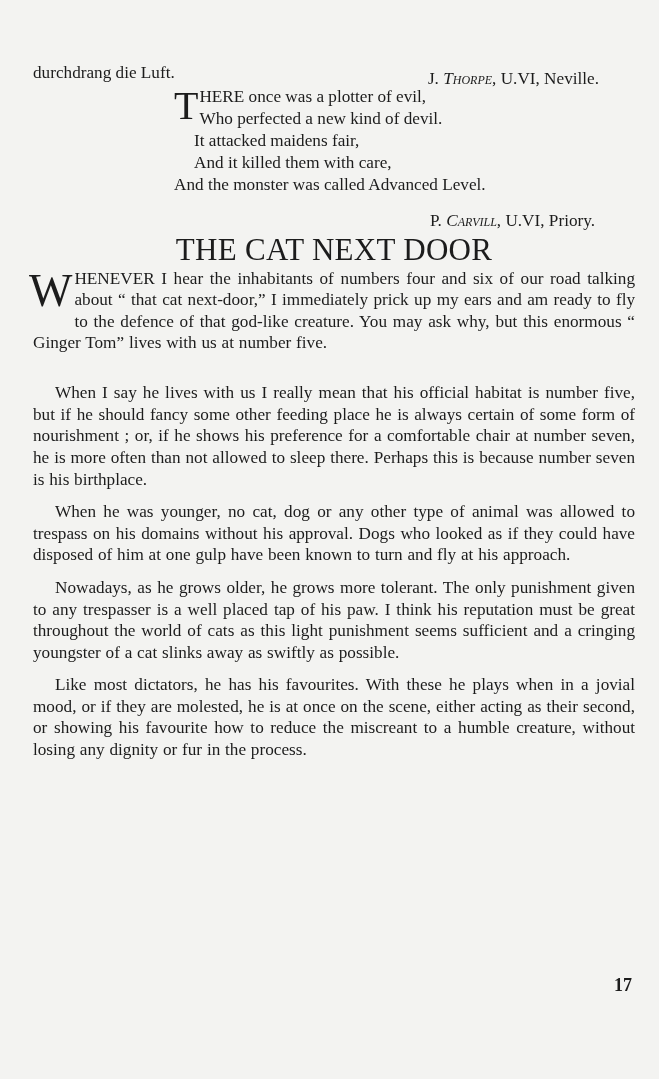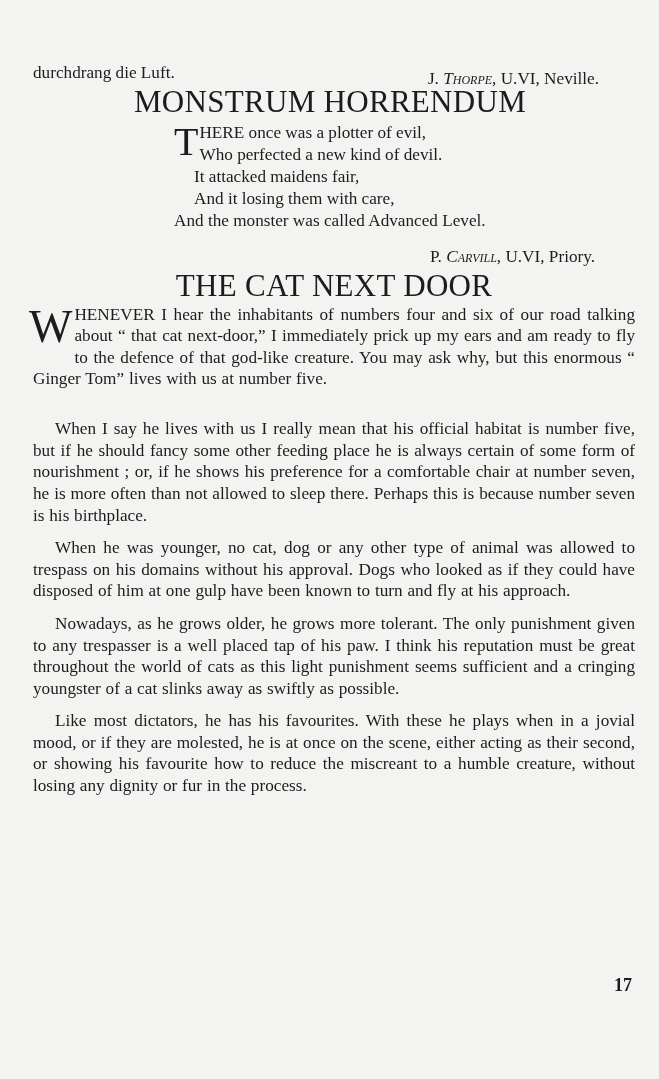--- a/index.html
+++ b/index.html
@@ -109,28 +109,27 @@
 
 <div class="page">
 
   <section>
     <div class="sig-row">
       <span class="left">durchdrang die Luft.</span>
       <span class="sig"><span>J. </span><span class="sc">Thorpe</span><span>, U.VI, Neville.</span></span>
     </div>
   </section>
 
-  <h1 class="title t1">MONSTRUM HORRENDUM</h1>
 
   <section class="poem">
     <span class="dropcap-T">T</span>
     <span class="line l1">HERE once was a plotter of evil,</span>
     <span class="line l2">Who perfected a new kind of devil.</span>
     <span class="line l3">It attacked maidens fair,</span>
-    <span class="line l4">And it losing them with care,</span>
+    <span class="line l4">And it killed them with care,</span>
     <span class="line l5">And the monster was called Advanced Level.</span>
   </section>
   <div class="poem-sig"><span>P. </span><span class="sc">Carvill</span><span>, U.VI, Priory.</span></div>
 
   <h1 class="title t2">THE CAT NEXT DOOR</h1>
 
   <section>
     <p class="cat-first"><span class="dropcap-W">W</span><span>HENEVER  I  hear the inhabitants of numbers four and six of our road talking about “ that cat  next-door,” I  immediately prick up my ears and am ready to fly to the defence of that god-like creature.  You may ask why, but this enormous “ Ginger  Tom” lives with us at number five.</span></p>
     <div class="gap"></div>
     <p class="body">When I say he lives with us I really mean that his official habitat is number five, but if he should fancy some other feeding place he is always certain of some form of nourishment ;  or, if he shows his preference for a comfortable chair at number seven, he is more often than not allowed to sleep there.  Perhaps this is because number seven is his birthplace.</p>

